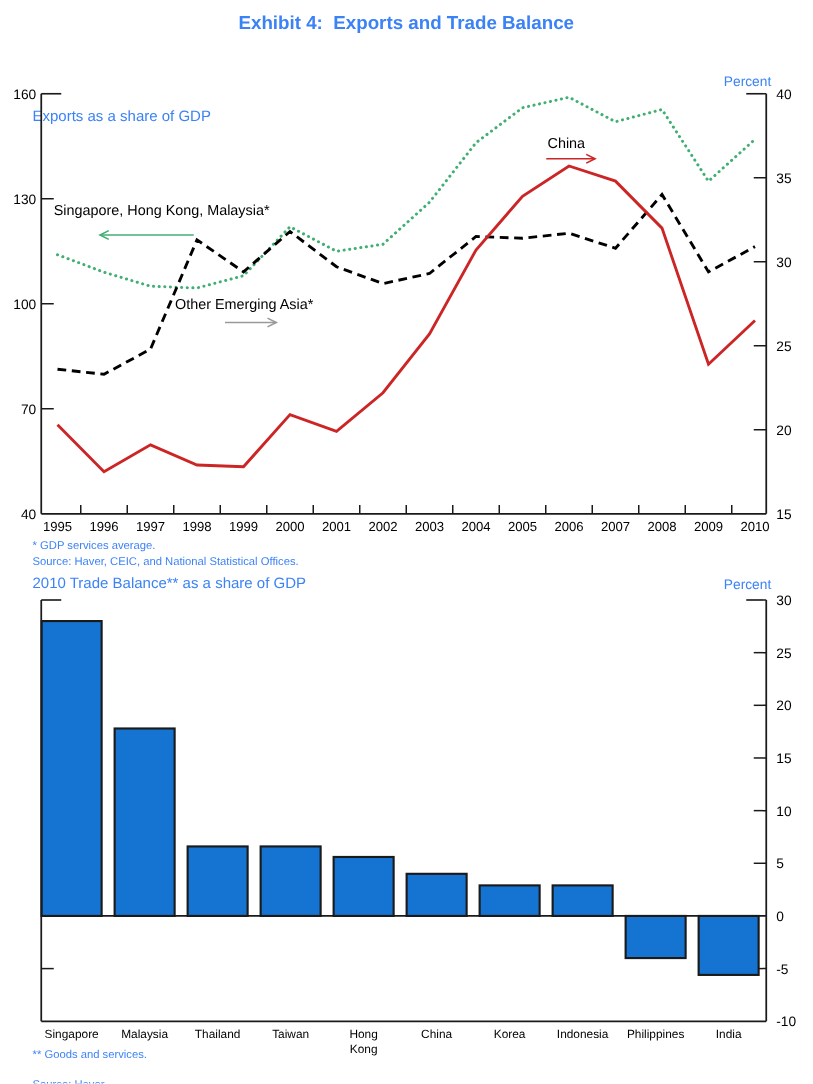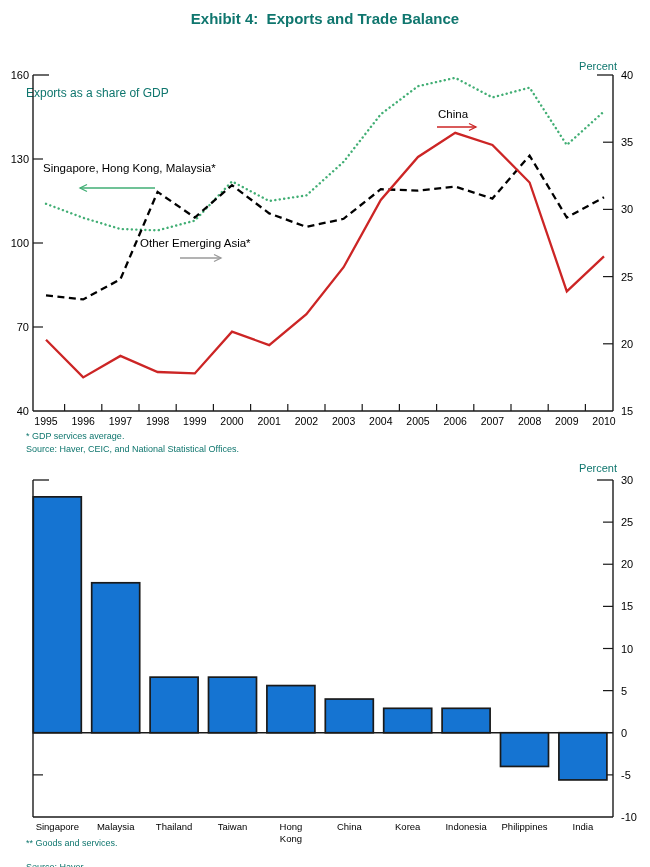--- a/index.html
+++ b/index.html
@@ -1,17 +1,17 @@
 <!DOCTYPE html>
 <html><head>
 <meta charset="utf-8">
 <style>
   html,body{margin:0;padding:0;background:#fff;}
   .page{position:relative;width:650px;height:867px;background:#ffffff;
-        font-family:"Liberation Sans",sans-serif;color:#0f766e;overflow:hidden;}
+        font-family:"Liberation Sans",sans-serif;color:#3b82f6;overflow:hidden;}
   .main-title{position:absolute;top:10px;left:0;right:0;text-align:center;
         font-size:15px;font-weight:bold;white-space:pre-wrap;margin:0;}
   .c-title{position:absolute;font-size:12px;}
   .c1-title{top:38px;left:26px;margin-top:48px;}
   .c2-title{top:459px;left:26px;}
   .pct{position:absolute;font-size:11px;right:33px;margin-left:10px;}
   .c1-pct{top:60px;}
   .c2-pct{top:462px;}
   .fn{position:absolute;left:26px;font-size:9px;}
   .fn1a{top:431px;} .fn1b{top:444px;}
@@ -151,17 +151,18 @@
         <rect x="500.5" y="732.75" width="48" height="33.700000000000045" fill="#1574D2" stroke="#1a1a1a" stroke-width="1.7"></rect>
         <text x="524.5" y="830" text-anchor="middle" font-size="9.5">Philippines</text>
         <rect x="558.9" y="732.75" width="48" height="47.180000000000064" fill="#1574D2" stroke="#1a1a1a" stroke-width="1.7"></rect>
         <text x="582.9" y="830" text-anchor="middle" font-size="9.5">India</text>
       </g>
     </svg>
 
   <div class="fn fn1a">* GDP services average.</div>
   <div class="fn fn1b">Source: Haver, CEIC, and National Statistical Offices.</div>
 
+  <div class="c-title c2-title">2010 Trade Balance** as a share of GDP</div>
   <div class="pct c2-pct">Percent</div>
 
   <div class="fn fn2a">** Goods and services.</div>
   <div class="fn fn2b">Source: Haver.</div>
 </div>
 
 </body></html>

